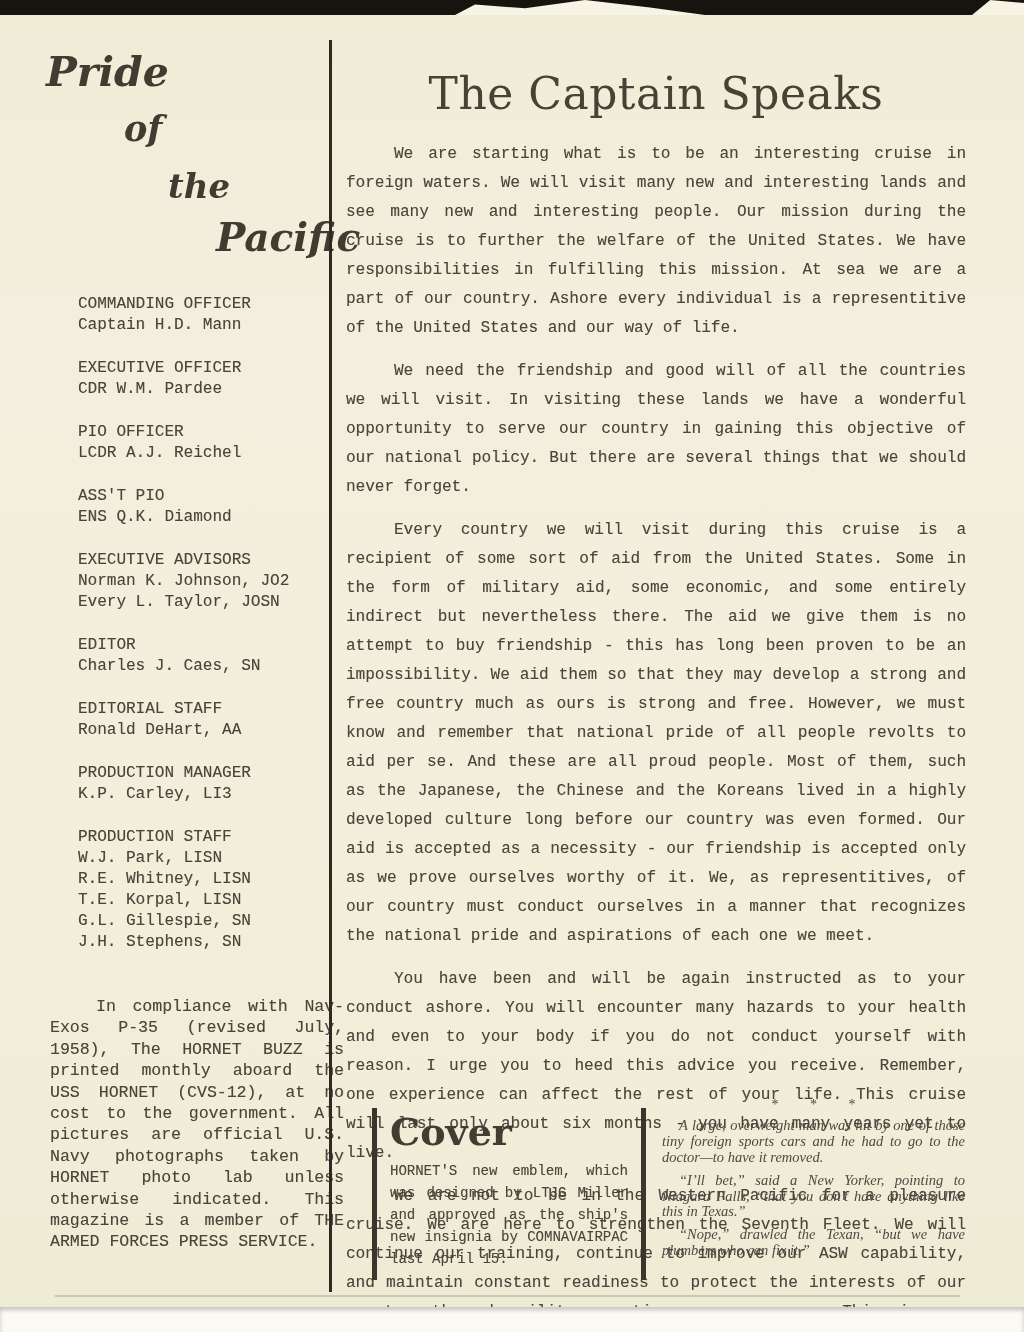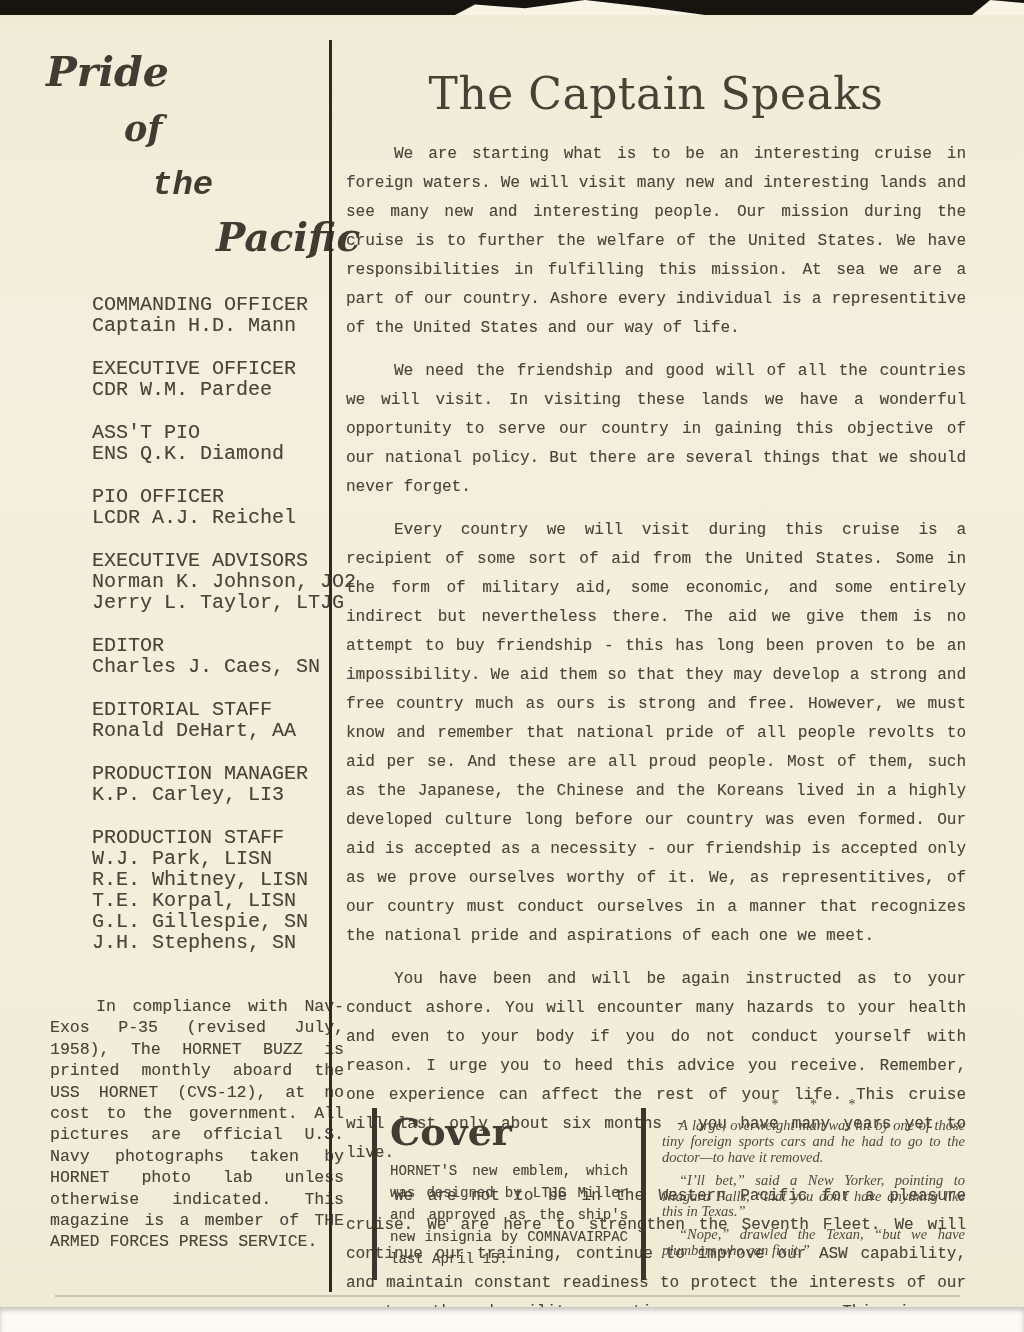--- a/index.html
+++ b/index.html
@@ -23,26 +23,26 @@
 
   
   .divider { position:absolute; left:329px; top:40px; width:3px; height:1252px; background:#2d2a24; }
 
   
   .masthead { position:absolute; left:40px; top:48px; width:285px; height:235px;
     font-family:"DejaVu Serif", serif; font-style:italic; font-weight:bold; color:#413c32; }
   .m-line { position:absolute; white-space:nowrap; }
   .m-l1 { left:6px;   top:0px;   font-size:41px; }
   .m-l2 { left:84px;  top:60px;  font-size:35px; }
-  .m-l3 { left:112px; top:118px; font-size:34px;font-family:Liberation Mono, monospace; }
+  .m-l3 { left:128px; top:118px; font-size:34px; }
   .m-l4 { left:176px; top:166px; font-size:39px; }
 
   
-  .staff-list { position:absolute; left:92px; top:294px; width:252px;
-    font-family:"Liberation Mono","DejaVu Sans Mono",monospace; font-size:20px; line-height:21px;
+  .staff-list { position:absolute; left:78px; top:294px; width:252px;
+    font-family:"Liberation Mono","DejaVu Sans Mono",monospace; font-size:16px; line-height:21px;
     color:#4a443a; text-shadow:0.3px 0.3px 0 rgba(74,68,58,0.35); white-space:nowrap; }
   .staff-group { margin-bottom:22px; }
 
   
   .compliance { position:absolute; left:50px; top:996px; width:294px;
     font-family:"Liberation Mono","DejaVu Sans Mono",monospace; font-size:16.5px; line-height:21.4px;
     color:#4a443a; text-align:justify; text-indent:46px; text-shadow:0.3px 0.3px 0 rgba(74,68,58,0.35); }
 
   
   .article { position:absolute; left:346px; top:68px; width:620px; }
@@ -96,31 +96,31 @@
     <div class="staff-list">
       <div class="staff-group">
         <div>COMMANDING OFFICER</div>
         <div>Captain H.D. Mann</div>
       </div>
       <div class="staff-group">
         <div>EXECUTIVE OFFICER</div>
         <div>CDR W.M. Pardee</div>
       </div>
       <div class="staff-group">
+        <div>PIO OFFICER</div>
+        <div>LCDR A.J. Reichel</div>
+      </div>
+      <div class="staff-group">
         <div>ASS'T PIO</div>
         <div>ENS Q.K. Diamond</div>
       </div>
       <div class="staff-group">
-        <div>PIO OFFICER</div>
-        <div>LCDR A.J. Reichel</div>
-      </div>
-      <div class="staff-group">
         <div>EXECUTIVE ADVISORS</div>
         <div>Norman K. Johnson, JO2</div>
-        <div>Jerry L. Taylor, LTJG</div>
+        <div>Every L. Taylor, JOSN</div>
       </div>
       <div class="staff-group">
         <div>EDITOR</div>
         <div>Charles J. Caes, SN</div>
       </div>
       <div class="staff-group">
         <div>EDITORIAL STAFF</div>
         <div>Ronald DeHart, AA</div>
       </div>
       <div class="staff-group">

